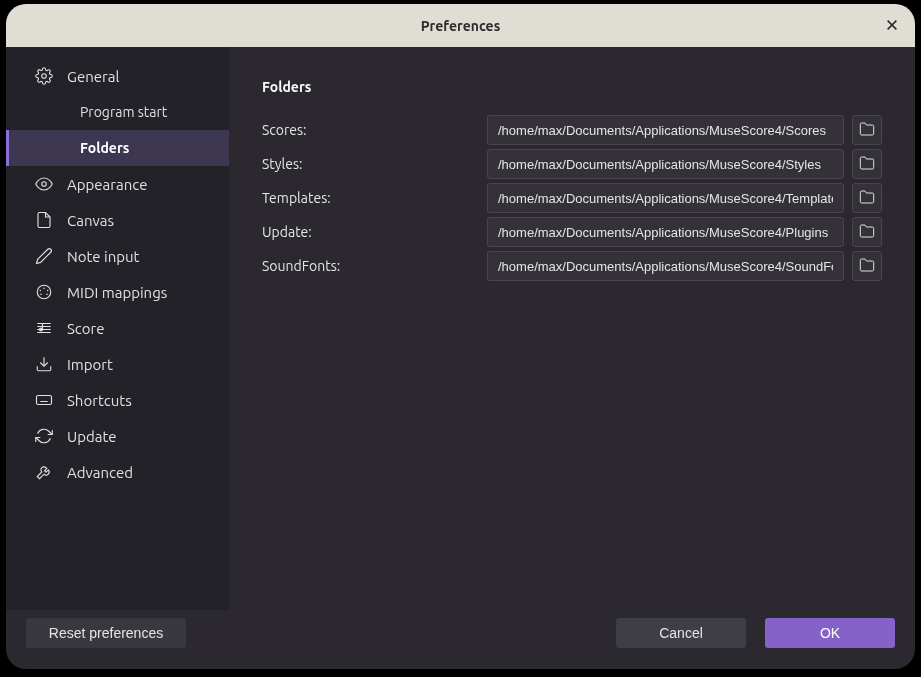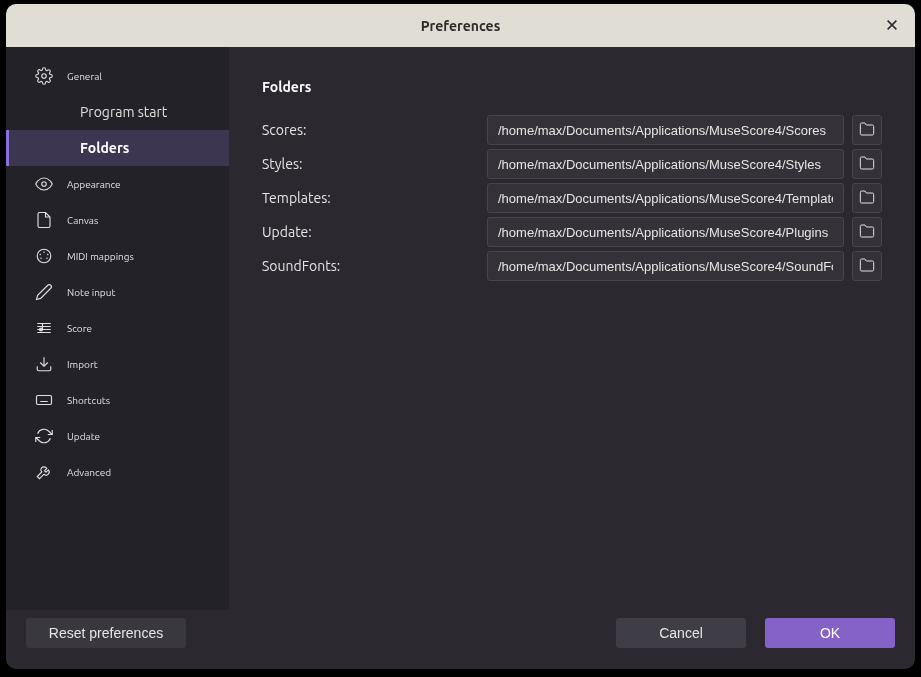--- a/index.html
+++ b/index.html
@@ -1,26 +1,26 @@
 <!DOCTYPE html>
 <html><head>
   <meta charset="utf-8">
   <style>
     * { box-sizing: border-box; margin: 0; padding: 0; }
     html, body { width: 921px; height: 677px; overflow: hidden; font-family: "Segoe UI", "Ubuntu", "Cantarell", sans-serif; font-size: 14px; }
     body { background: #000; display: flex; align-items: flex-start; justify-content: center; }
-    .window { width: 909px; height: 665px; margin: 4px; background: #2b292f; border-radius: 10px; overflow: hidden; display: flex; flex-direction: column; box-shadow: 0 2px 10px rgba(0,0,0,0.5); }
+    .window { width: 909px; height: 665px; margin: 4px; background: #2b292f; border-radius: 20px; overflow: hidden; display: flex; flex-direction: column; box-shadow: 0 2px 10px rgba(0,0,0,0.5); }
     .titlebar { height: 43px; background: #e0ddd5; display: flex; align-items: center; justify-content: center; position: relative; flex: 0 0 auto; }
     .titlebar .title { color: #2b2b2b; font-weight: 700; font-size: 14px; }
     .titlebar .close { position: absolute; right: 8px; top: 50%; transform: translateY(-50%); width: 30px; height: 30px; display: flex; align-items: center; justify-content: center; font-size: 16px; color: #2b2b2b; cursor: pointer; border-radius: 4px; }
     .body { flex: 1 1 auto; display: flex; }
     .sidebar { width: 223px; background: #232228; display: flex; flex-direction: column; padding-top: 11px; }
     .nav-item { height: 36px; display: flex; align-items: center; gap: 14px; padding-left: 29px; color: #e0e0e0; cursor: pointer; position: relative; }
     .nav-item .icon { width: 18px; height: 18px; display: flex; align-items: center; justify-content: center; color: #e0e0e0; flex: 0 0 18px; }
-    .nav-item .label { font-size: 10px; }
+    .nav-item .label { font-size: 15px; }
     .nav-sub { padding-left: 74px; }
     .nav-sub .label { font-size: 14px; }
     .nav-item.selected { background: #3c3651; }
     .nav-item.selected::before { content: ""; position: absolute; left: 0; top: 0; bottom: 0; width: 3px; background: #8a6fd9; }
     .nav-item.selected .label { font-weight: 700; color: #fff; }
     .nav-item .icon svg { width: 18px; height: 18px; stroke: #e0e0e0; fill: none; stroke-width: 1.5; }
     .content { flex: 1 1 auto; padding: 32px 33px; color: #e5e5e5; }
     .section-title { font-size: 14px; font-weight: 700; margin-bottom: 20px; color: #fafafa; }
     .form-row { display: flex; align-items: center; height: 30px; margin-bottom: 4px; }
     .form-row .lbl { width: 225px; font-size: 14px; color: #e5e5e5; }
@@ -86,38 +86,38 @@
               <path d="M14 2H6a2 2 0 0 0-2 2v16a2 2 0 0 0 2 2h12a2 2 0 0 0 2-2V8z"></path>
               <path d="M14 2v6h6"></path>
             </svg>
         </span>
         <span class="label">Canvas</span>
       </div>
 
       <div class="nav-item">
         <span class="icon">
           <svg viewBox="0 0 24 24">
+              <path d="M17 3a2.8 2.8 0 0 1 4 4L7.5 20.5 2 22l1.5-5.5L17 3z"></path>
+            </svg>
+        </span>
+        <span class="label">Note input</span>
+      </div>
+
+      <div class="nav-item">
+        <span class="icon">
+          <svg viewBox="0 0 24 24">
               <circle cx="12" cy="12" r="9"></circle>
               <circle cx="12" cy="7" r="1" fill="#e0e0e0" stroke="none"></circle>
               <circle cx="7" cy="10" r="1" fill="#e0e0e0" stroke="none"></circle>
               <circle cx="17" cy="10" r="1" fill="#e0e0e0" stroke="none"></circle>
               <circle cx="8" cy="15" r="1" fill="#e0e0e0" stroke="none"></circle>
               <circle cx="16" cy="15" r="1" fill="#e0e0e0" stroke="none"></circle>
             </svg>
         </span>
         <span class="label">MIDI mappings</span>
-      </div>
-
-      <div class="nav-item">
-        <span class="icon">
-          <svg viewBox="0 0 24 24">
-              <path d="M17 3a2.8 2.8 0 0 1 4 4L7.5 20.5 2 22l1.5-5.5L17 3z"></path>
-            </svg>
-        </span>
-        <span class="label">Note input</span>
       </div>
 
       <div class="nav-item">
         <span class="icon">
           <svg viewBox="0 0 24 24">
               <path d="M3 6h18M3 10h18M3 14h18M3 18h18"></path>
               <circle cx="8" cy="14" r="2" fill="#e0e0e0"></circle>
               <path d="M10 14V6"></path>
             </svg>
         </span>

